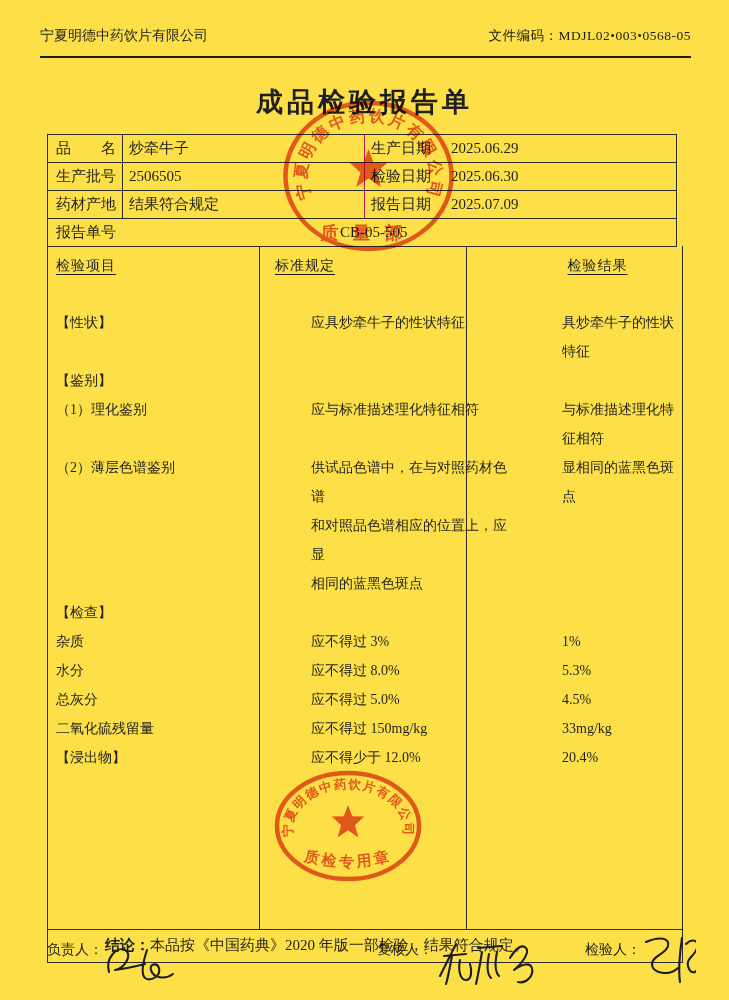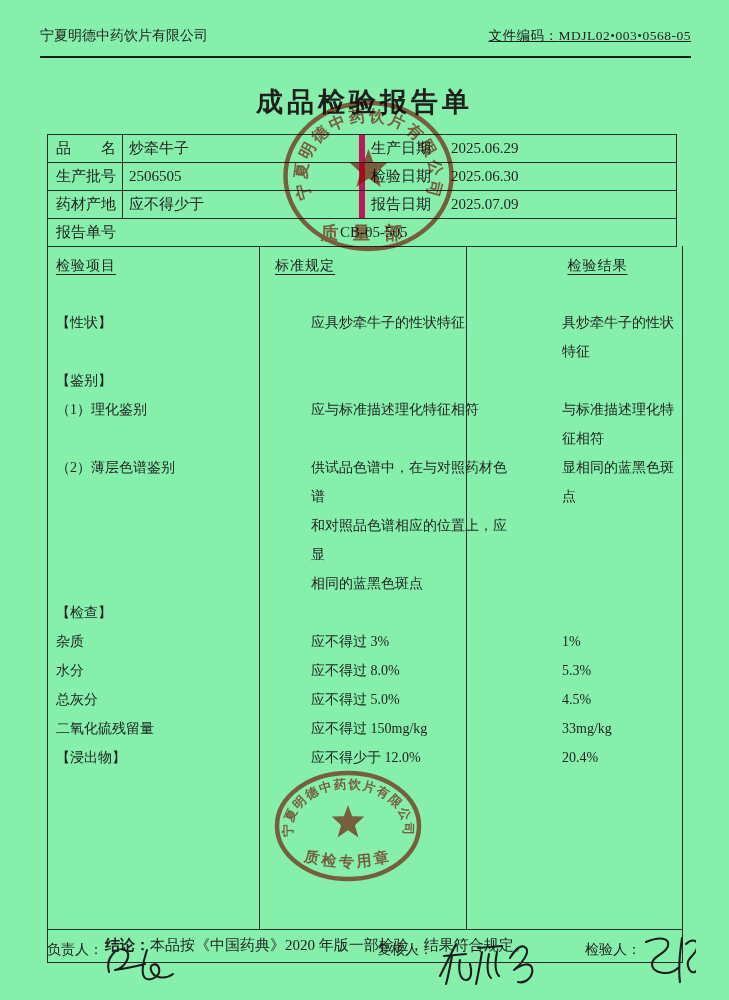--- a/index.html
+++ b/index.html
@@ -1,44 +1,44 @@
 <!DOCTYPE html>
 <html style="--stamp-color: #dc4337;"><head>
 <meta charset="utf-8">
 <style>
   * { margin:0; padding:0; box-sizing:border-box; }
   html,body { background:#888; }
   .page {
     position:relative; width:729px; height:1000px; margin:0 auto;
-    background:#86efac; overflow:hidden;
+    background:#fde047; overflow:hidden;
     font-family:"Liberation Serif","DejaVu Serif",serif;
     color:#1f1f1f;
   }
   
   .hdr {
     position:absolute; top:27px; left:40px; right:38px;
     display:flex; justify-content:space-between; align-items:flex-end;
     padding-bottom:11px; border-bottom:2px solid #1b1b1b;
     font-size:14px;
   }
-  .hdr .code { font-size:13.5px; letter-spacing:0.5px;text-decoration:underline; }
+  .hdr .code { font-size:13.5px; letter-spacing:0.5px; }
   
   .title {
     position:absolute; top:84px; left:0; right:0;
     text-align:center; font-size:27px; font-weight:bold; letter-spacing:4px;
   }
   
   .itable {
     position:absolute; left:47px; top:134px; width:630px;
     border:1px solid #2b2b2b; border-bottom:none;
     font-size:15px;
   }
   .irow { display:flex; height:28px; line-height:27px; border-bottom:1px solid #2b2b2b; }
   .ilabel { width:75px; border-right:1px solid #2b2b2b; padding-left:8px; }
-  .ival  { width:242px; border-right:6px solid #be185d; padding-left:6px; }
+  .ival  { width:242px; border-right:1px solid #be185d; padding-left:6px; }
   .iright { flex:1; display:flex; }
   .irlabel { margin-left:6px; width:80px; }
   .ir4left { width:292px; padding-left:8px; }
   .ir4right { flex:1; }
   
   .ttable {
     position:absolute; left:47px; top:246px; width:636px; height:717px;
     border:1px solid #2b2b2b; border-top:none; font-size:14px;
   }
   .vline { position:absolute; top:0; height:684px; width:0; border-left:1px solid #2b2b2b; }
@@ -90,21 +90,21 @@
     <div class="irow">
       <div class="ilabel">生产批号</div>
       <div class="ival">2506505</div>
       <div class="iright">
         <span class="irlabel">检验日期</span>
         <span>2025.06.30</span>
       </div>
     </div>
     <div class="irow">
       <div class="ilabel">药材产地</div>
-      <div class="ival">应不得少于</div>
+      <div class="ival">结果符合规定</div>
       <div class="iright">
         <span class="irlabel">报告日期</span>
         <span>2025.07.09</span>
       </div>
     </div>
     <div class="irow">
       <div class="ir4left">报告单号</div>
       <div class="ir4right">CB-05-505</div>
     </div>
   </div>

